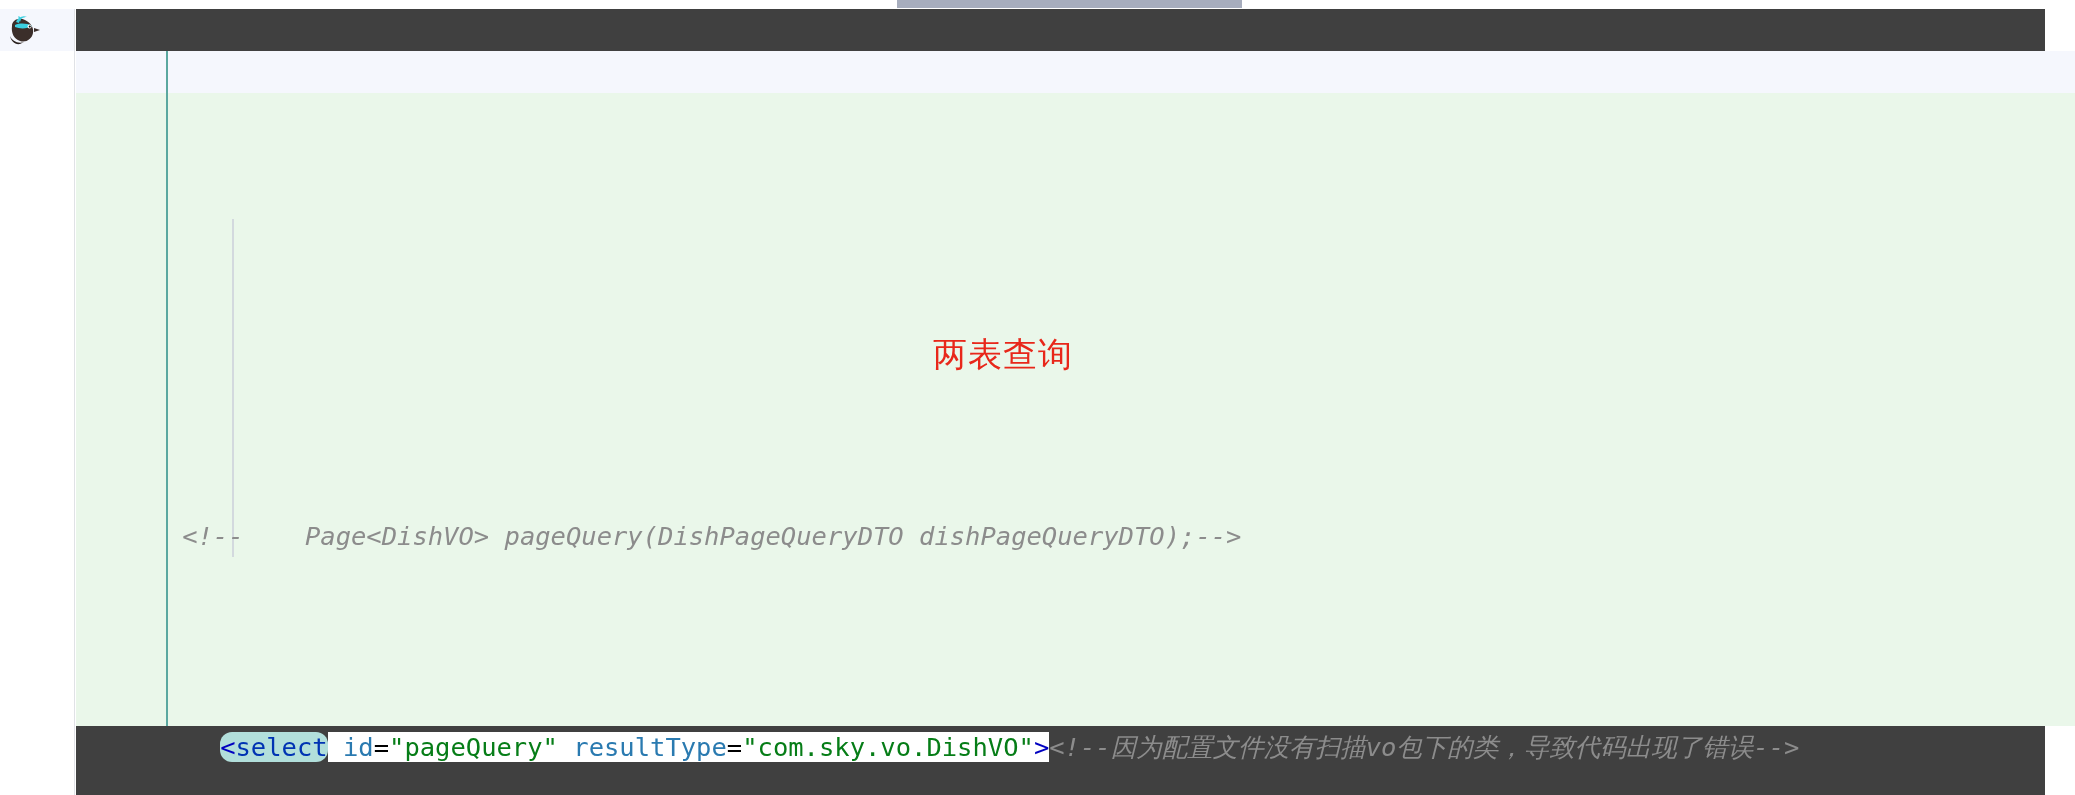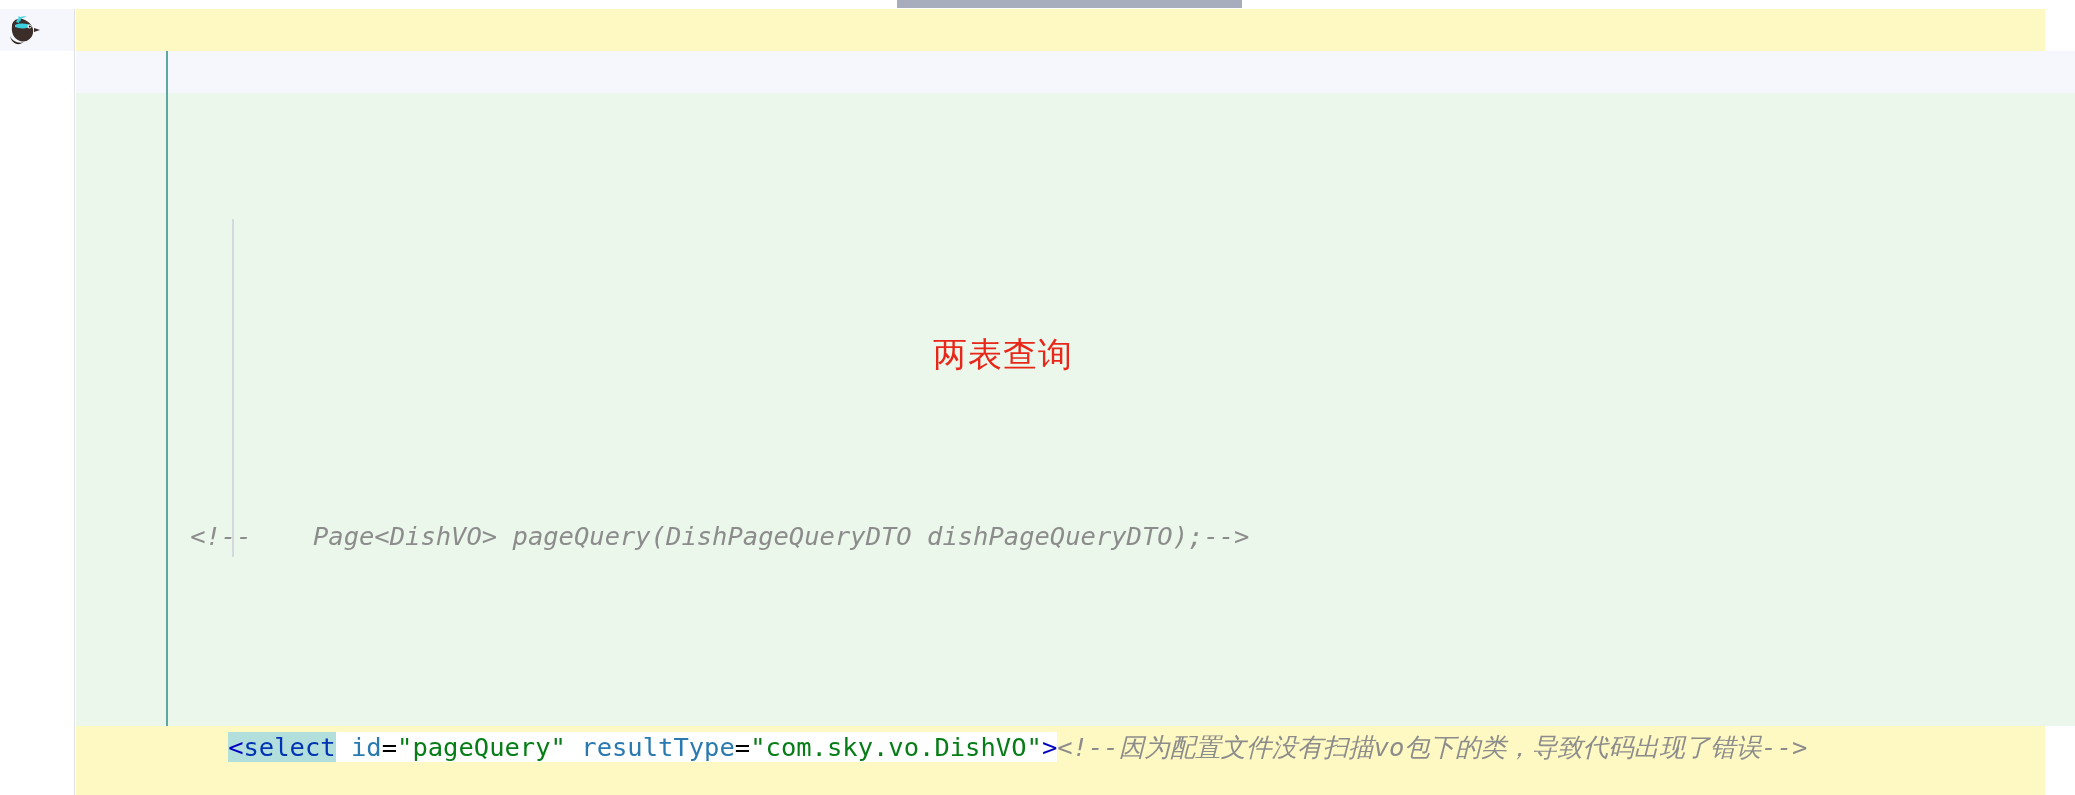--- a/index.html
+++ b/index.html
@@ -50,25 +50,24 @@
     position: absolute;
     left: 7px; top: 5px;
     width: 34px; height: 32px;
   }
 
   
   .code-area {
     position: absolute;
     left: 76px; top: 9px;
     width: 1969px; height: 786px;
-    background: #fef9c3;
+    background: #404040;
     font-size: 25.5px;
     line-height: 42.2px;
     white-space: pre;
-    padding-left: 8px;
   }
 
   
   .block-bg {
     position: absolute;
     left: 0; top: 42.2px;
     width: 1999px; height: 675px;
     background: #eaf7ea;
   }
   
@@ -101,21 +100,21 @@
   .tok-tagbr      { color: #0000c0; }   
   .tok-tagname    { color: #0033b3; }
   .tok-attr       { color: #2a7ab0; }
   .tok-eq         { color: #000000; }
   .tok-attrval    { color: #067d17; }   
   .tok-plain      { color: #000000; }
 
   
   .tagbg { background: #ffffff; }
   
-  .matchbg { background: #b2dfdb; }
+  .matchbg { background: #b2dfdb; border-radius: 12px; }
 
   
   .annotation {
     position: absolute;
     left: 933px; top: 332px;
     color: #e8271a;
     font-family: "DejaVu Sans", "Liberation Sans", sans-serif;
     font-size: 34px;
     letter-spacing: 1px;
     z-index: 5;

